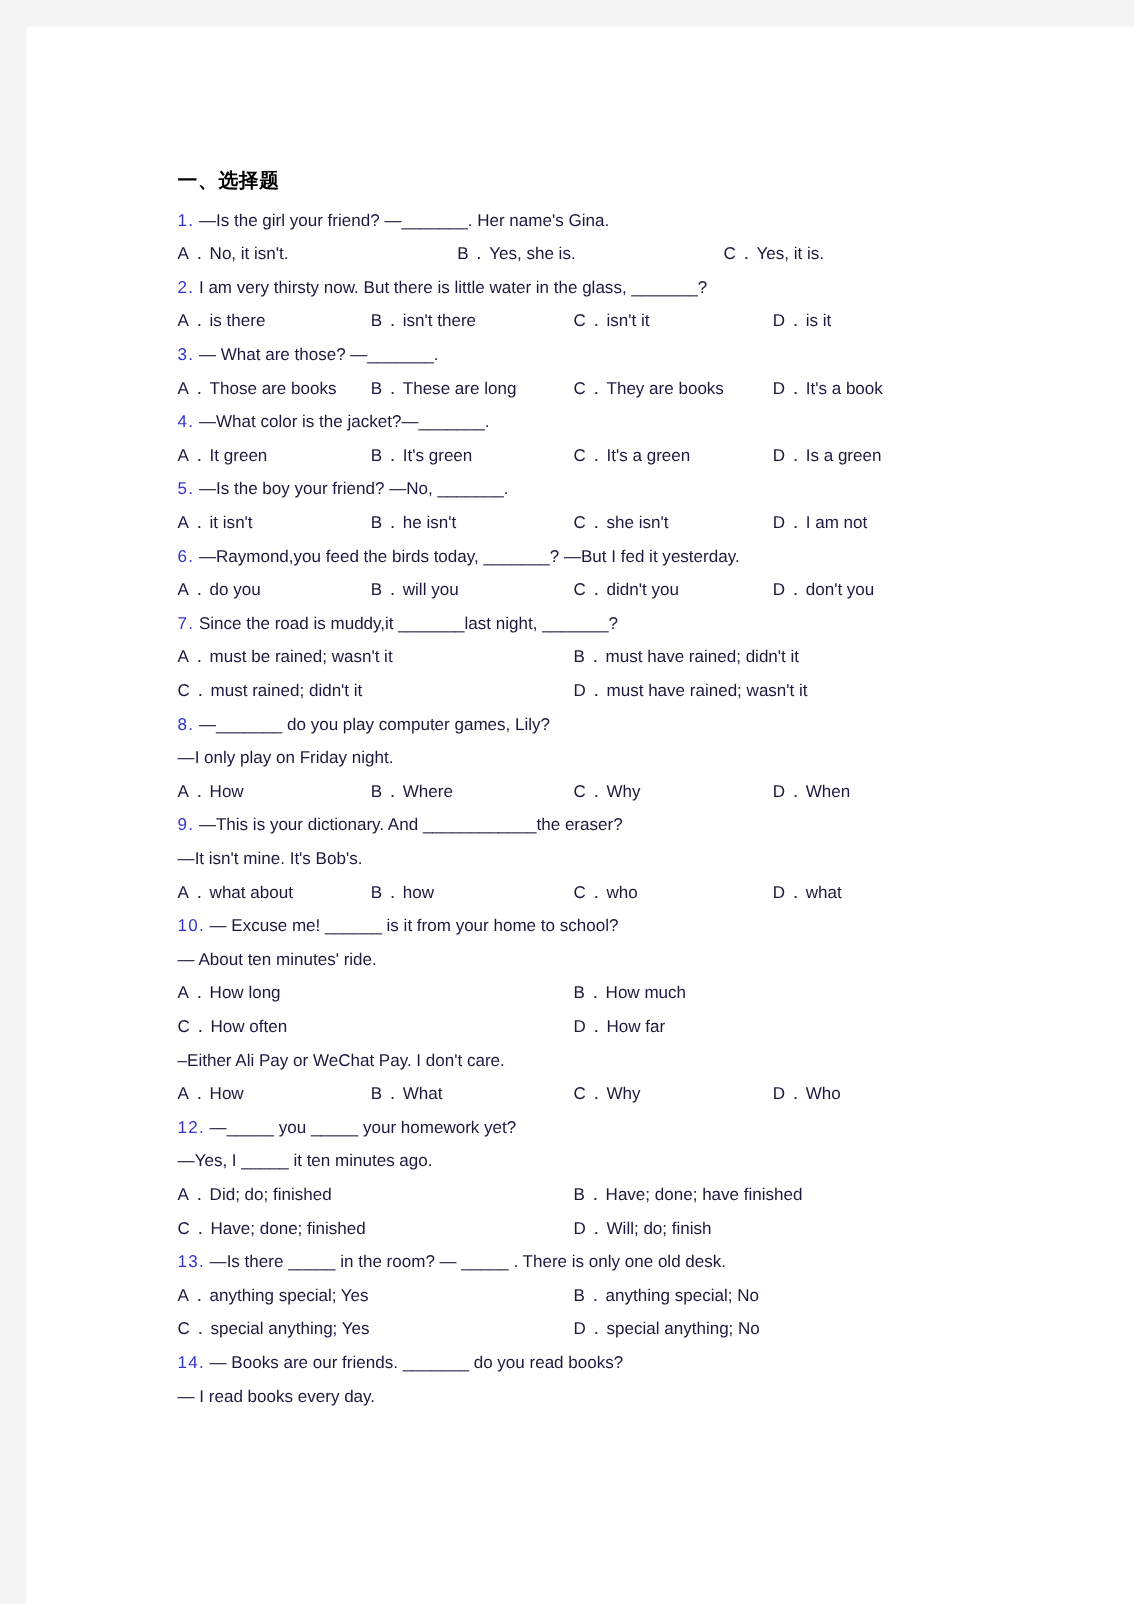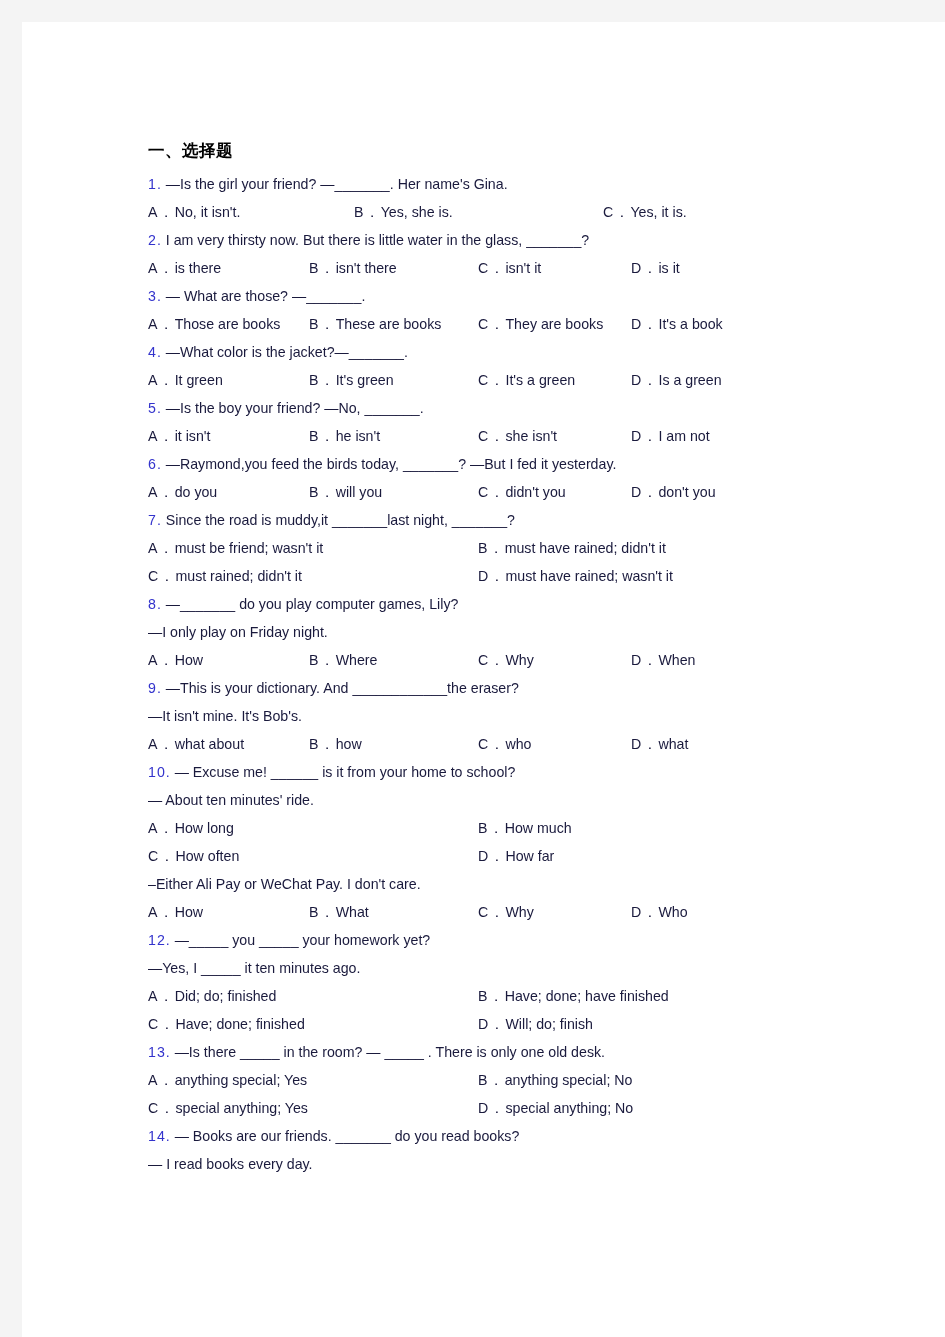--- a/index.html
+++ b/index.html
@@ -74,24 +74,24 @@
     white-space: nowrap;
   }
   .optletter {
     letter-spacing: 1.5px;
     color: #1a1a3d;
   }
   
   .cols4 .c0 { left: 0px; }
   .cols4 .c1 { left: 161px; }
   .cols4 .c2 { left: 330px; }
-  .cols4 .c3 { left: 483px; }
+  .cols4 .c3 { left: 496px; }
 
   .cols3 .c0 { left: 0px; }
-  .cols3 .c1 { left: 206px; }
+  .cols3 .c1 { left: 233px; }
   .cols3 .c2 { left: 455px; text-align: right; }
 
   .cols2 .c0 { left: 0px; }
   .cols2 .c1 { left: 330px; }
 </style>
 </head>
 <body>
 
 <div id="page">
   <div id="content">
@@ -106,21 +106,21 @@
         <div class="qline"><span class="qnum">2.</span><span class="qtext"> I am very thirsty now. But there is little water in the glass, _______?</span></div>
         <div class="optrow cols4">
           <span class="opt c0"><span class="optletter">A．</span><span>is there</span></span>
           <span class="opt c1"><span class="optletter">B．</span><span>isn't there</span></span>
           <span class="opt c2"><span class="optletter">C．</span><span>isn't it</span></span>
           <span class="opt c3"><span class="optletter">D．</span><span>is it</span></span>
         </div>
         <div class="qline"><span class="qnum">3.</span><span class="qtext"> — What are those?  —_______.</span></div>
         <div class="optrow cols4">
           <span class="opt c0"><span class="optletter">A．</span><span>Those are books</span></span>
-          <span class="opt c1"><span class="optletter">B．</span><span>These are books</span></span>
+          <span class="opt c1"><span class="optletter">B．</span><span>These are long</span></span>
           <span class="opt c2"><span class="optletter">C．</span><span>They are books</span></span>
           <span class="opt c3"><span class="optletter">D．</span><span>It's a book</span></span>
         </div>
         <div class="qline"><span class="qnum">4.</span><span class="qtext"> —What color is the jacket?—_______.</span></div>
         <div class="optrow cols4">
           <span class="opt c0"><span class="optletter">A．</span><span>It green</span></span>
           <span class="opt c1"><span class="optletter">B．</span><span>It's green</span></span>
           <span class="opt c2"><span class="optletter">C．</span><span>It's a green</span></span>
           <span class="opt c3"><span class="optletter">D．</span><span>Is a green</span></span>
         </div>
@@ -133,21 +133,21 @@
         </div>
         <div class="qline"><span class="qnum">6.</span><span class="qtext"> —Raymond,you feed the birds today, _______? —But I fed it yesterday.</span></div>
         <div class="optrow cols4">
           <span class="opt c0"><span class="optletter">A．</span><span>do you</span></span>
           <span class="opt c1"><span class="optletter">B．</span><span>will you</span></span>
           <span class="opt c2"><span class="optletter">C．</span><span>didn't you</span></span>
           <span class="opt c3"><span class="optletter">D．</span><span>don't you</span></span>
         </div>
         <div class="qline"><span class="qnum">7.</span><span class="qtext"> Since the road is muddy,it _______last night, _______?</span></div>
         <div class="optrow cols2">
-          <span class="opt c0"><span class="optletter">A．</span><span>must be friend; wasn't it</span></span>
+          <span class="opt c0"><span class="optletter">A．</span><span>must be rained; wasn't it</span></span>
           <span class="opt c1"><span class="optletter">B．</span><span>must have rained; didn't it</span></span>
         </div>
         <div class="optrow cols2">
           <span class="opt c0"><span class="optletter">C．</span><span>must rained; didn't it</span></span>
           <span class="opt c1"><span class="optletter">D．</span><span>must have rained; wasn't it</span></span>
         </div>
         <div class="qline"><span class="qnum">8.</span><span class="qtext"> —_______ do you play computer games, Lily?</span></div>
         <div class="contline">—I only play on Friday night.</div>
         <div class="optrow cols4">
           <span class="opt c0"><span class="optletter">A．</span><span>How</span></span>

